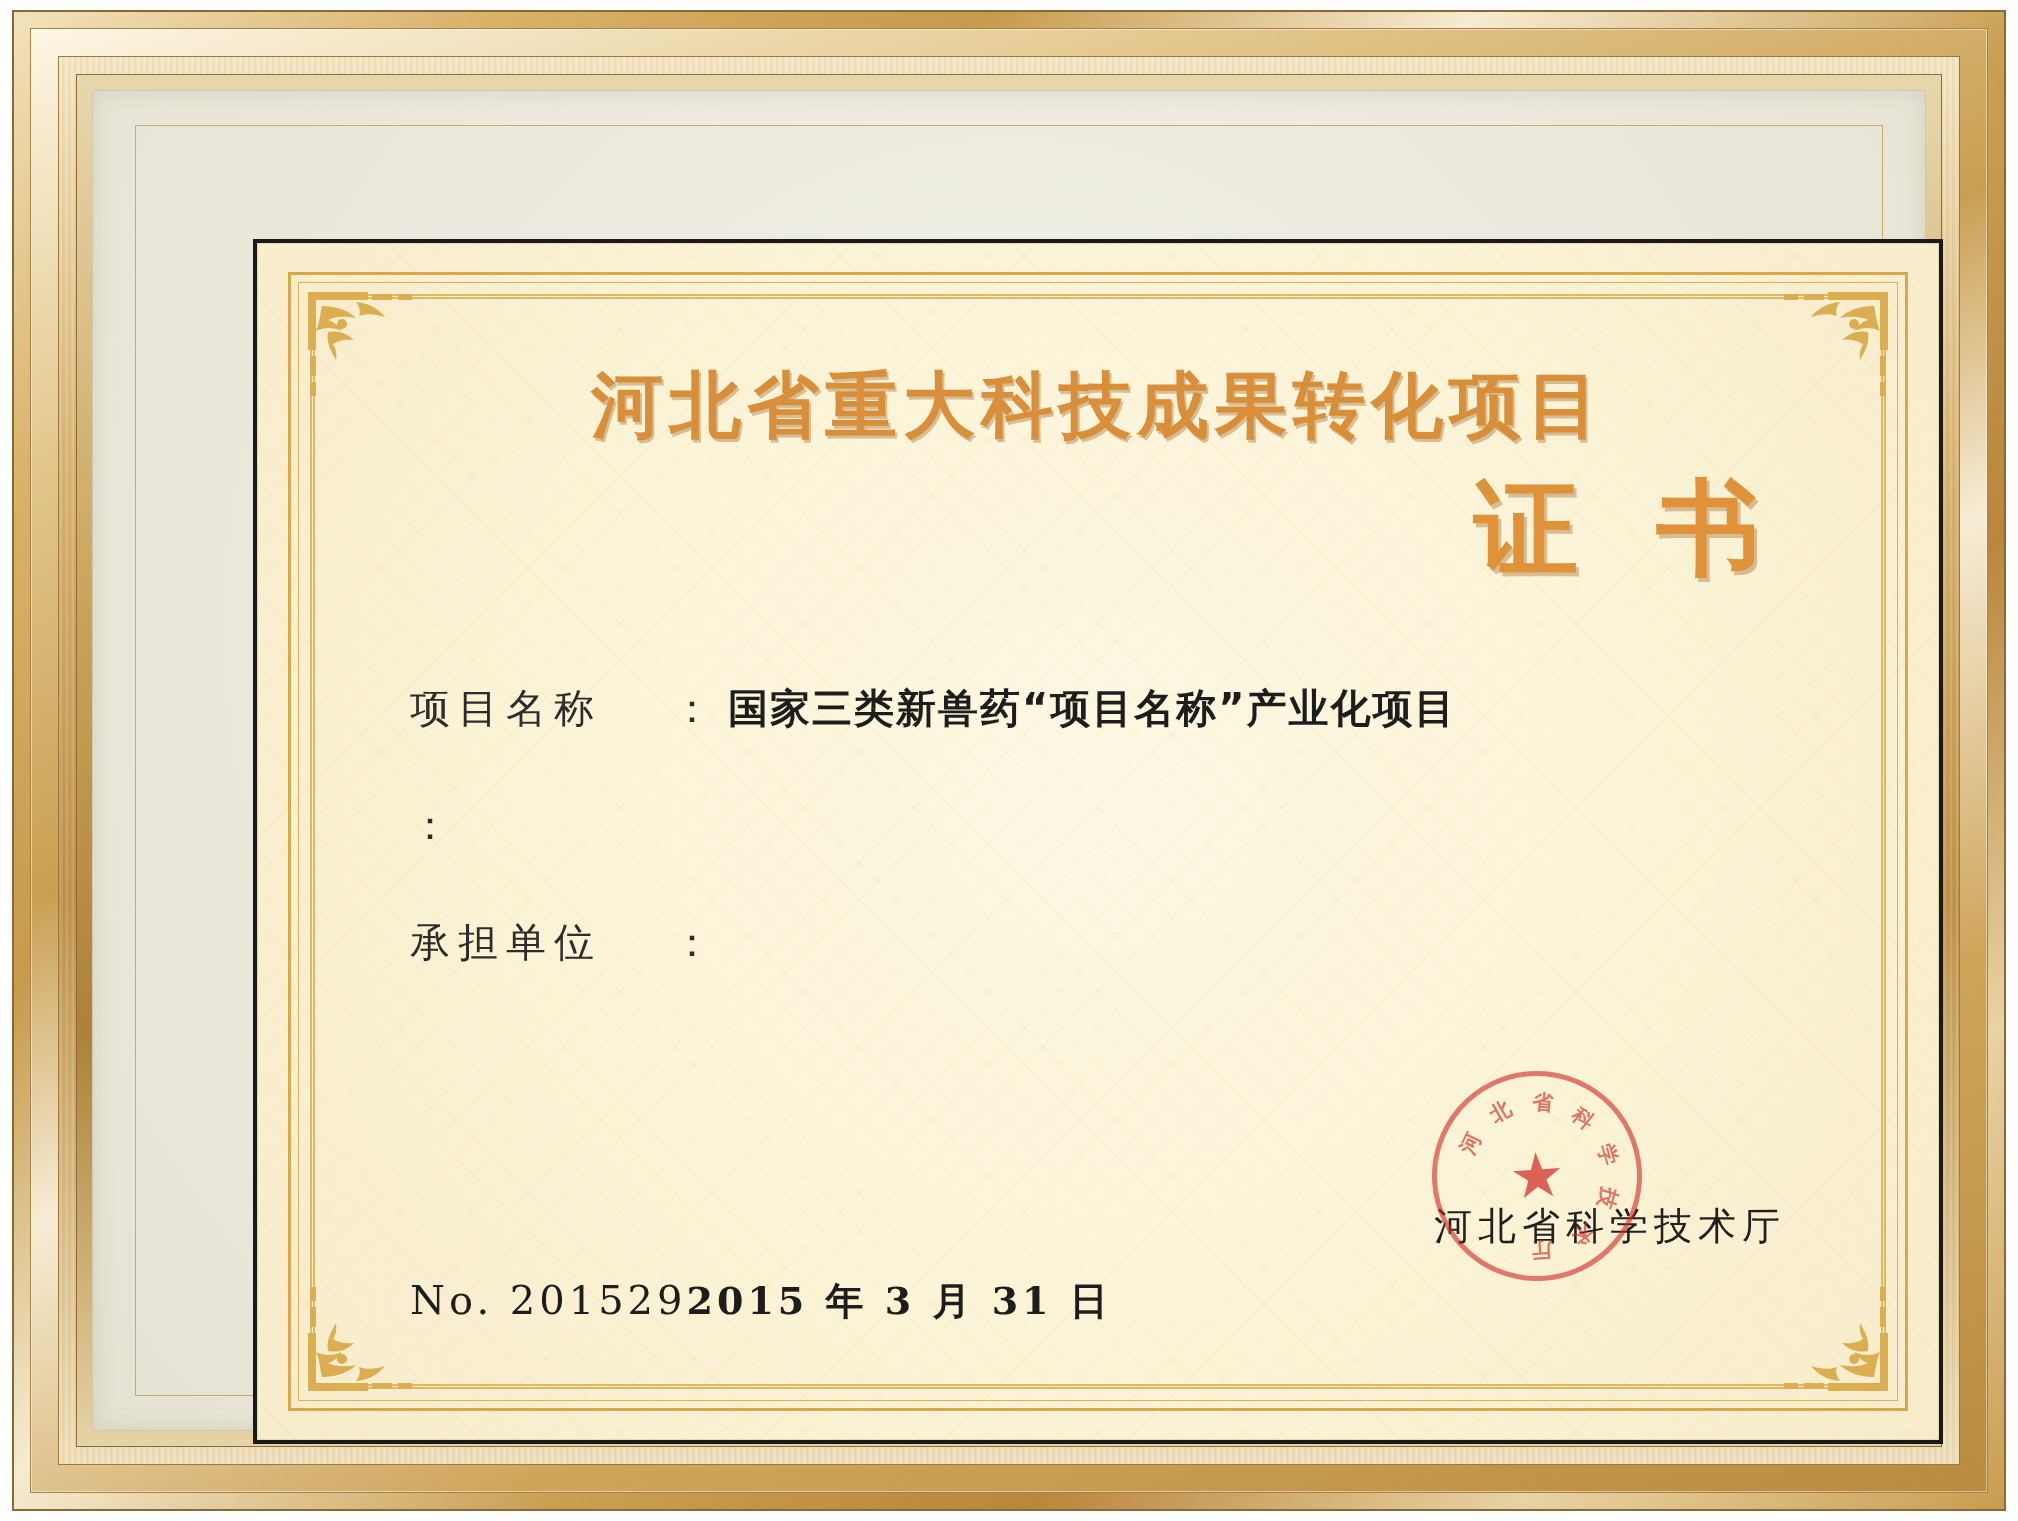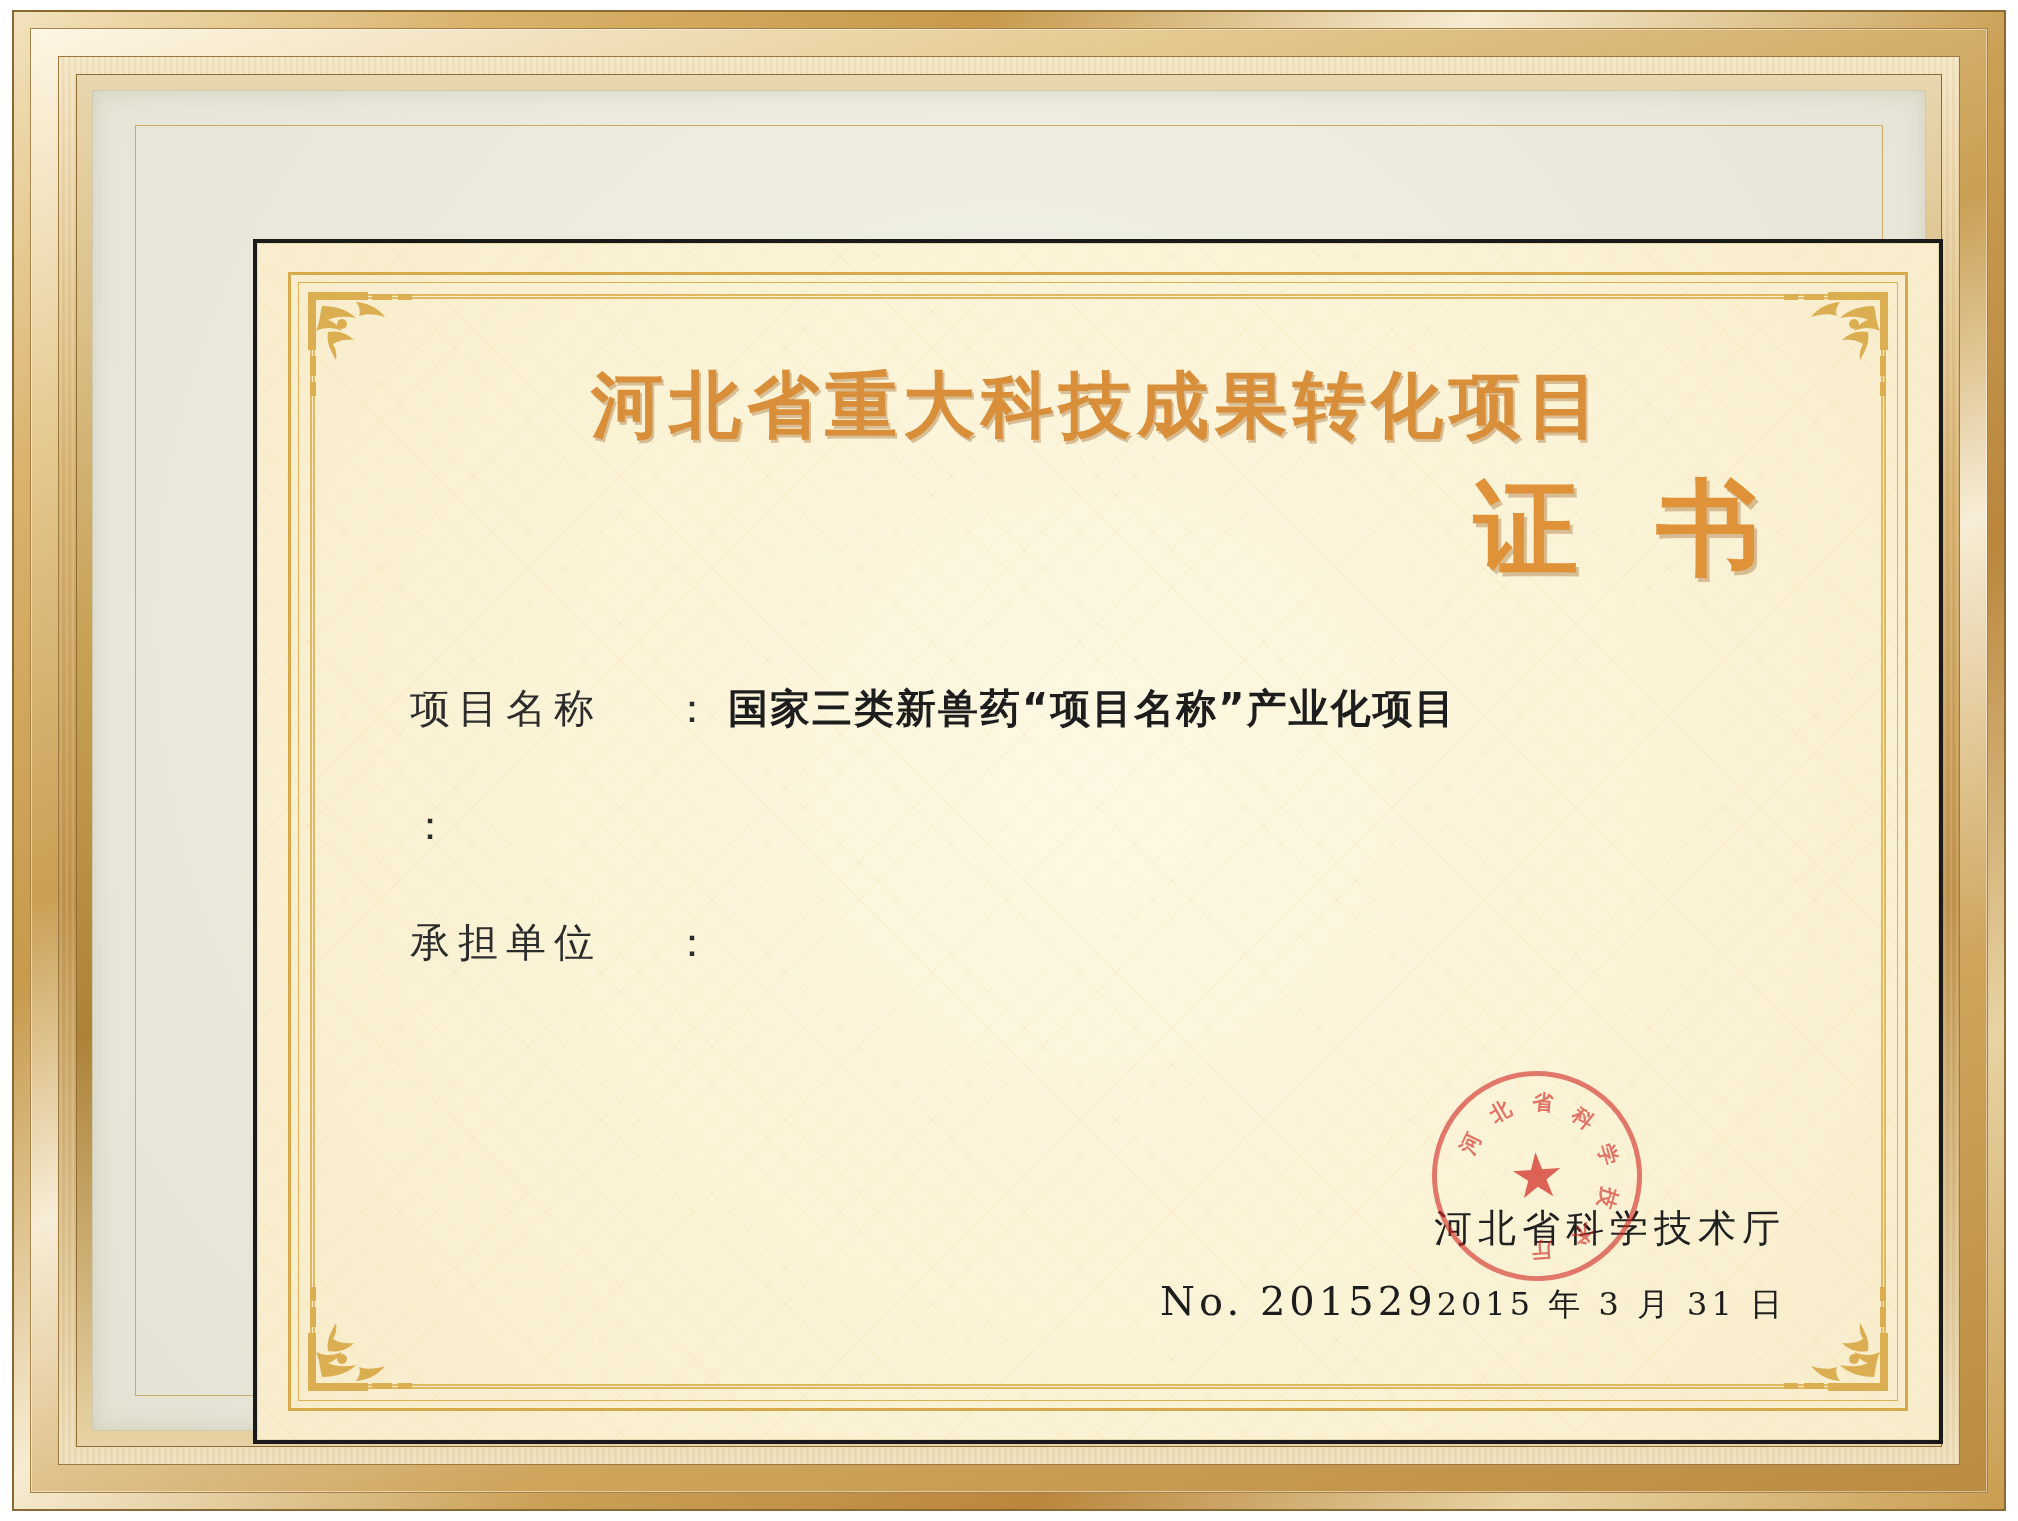--- a/index.html
+++ b/index.html
@@ -206,35 +206,36 @@
     text-align: right;
     font-size: 38px;
     letter-spacing: 6px;
     color: #202020;
     font-family: "DejaVu Serif", "Liberation Serif", serif;
     margin-bottom: 24px;
     padding-right: 18px;
   }
   .footer-row {
     display: flex;
-    justify-content: flex-end;
+    justify-content: flex-start;
     align-items: baseline;
   }
   .serial {
     font-family: "DejaVu Serif", "Liberation Serif", serif;
     font-size: 40px;
     letter-spacing: 4px;
     color: #1d1d1d;
   }
   .date {
     font-family: "DejaVu Serif", "Liberation Serif", serif;
-    font-size: 32px;
+    font-size: 38px;
     letter-spacing: 4px;
     color: #1d1d1d;
     padding-right: 18px;
+    font-weight: bold;
   }
 
   
   .seal {
     position: absolute;
     right: 196px;
     bottom: 62px;
     width: 200px;
     height: 200px;
     border-radius: 50%;

